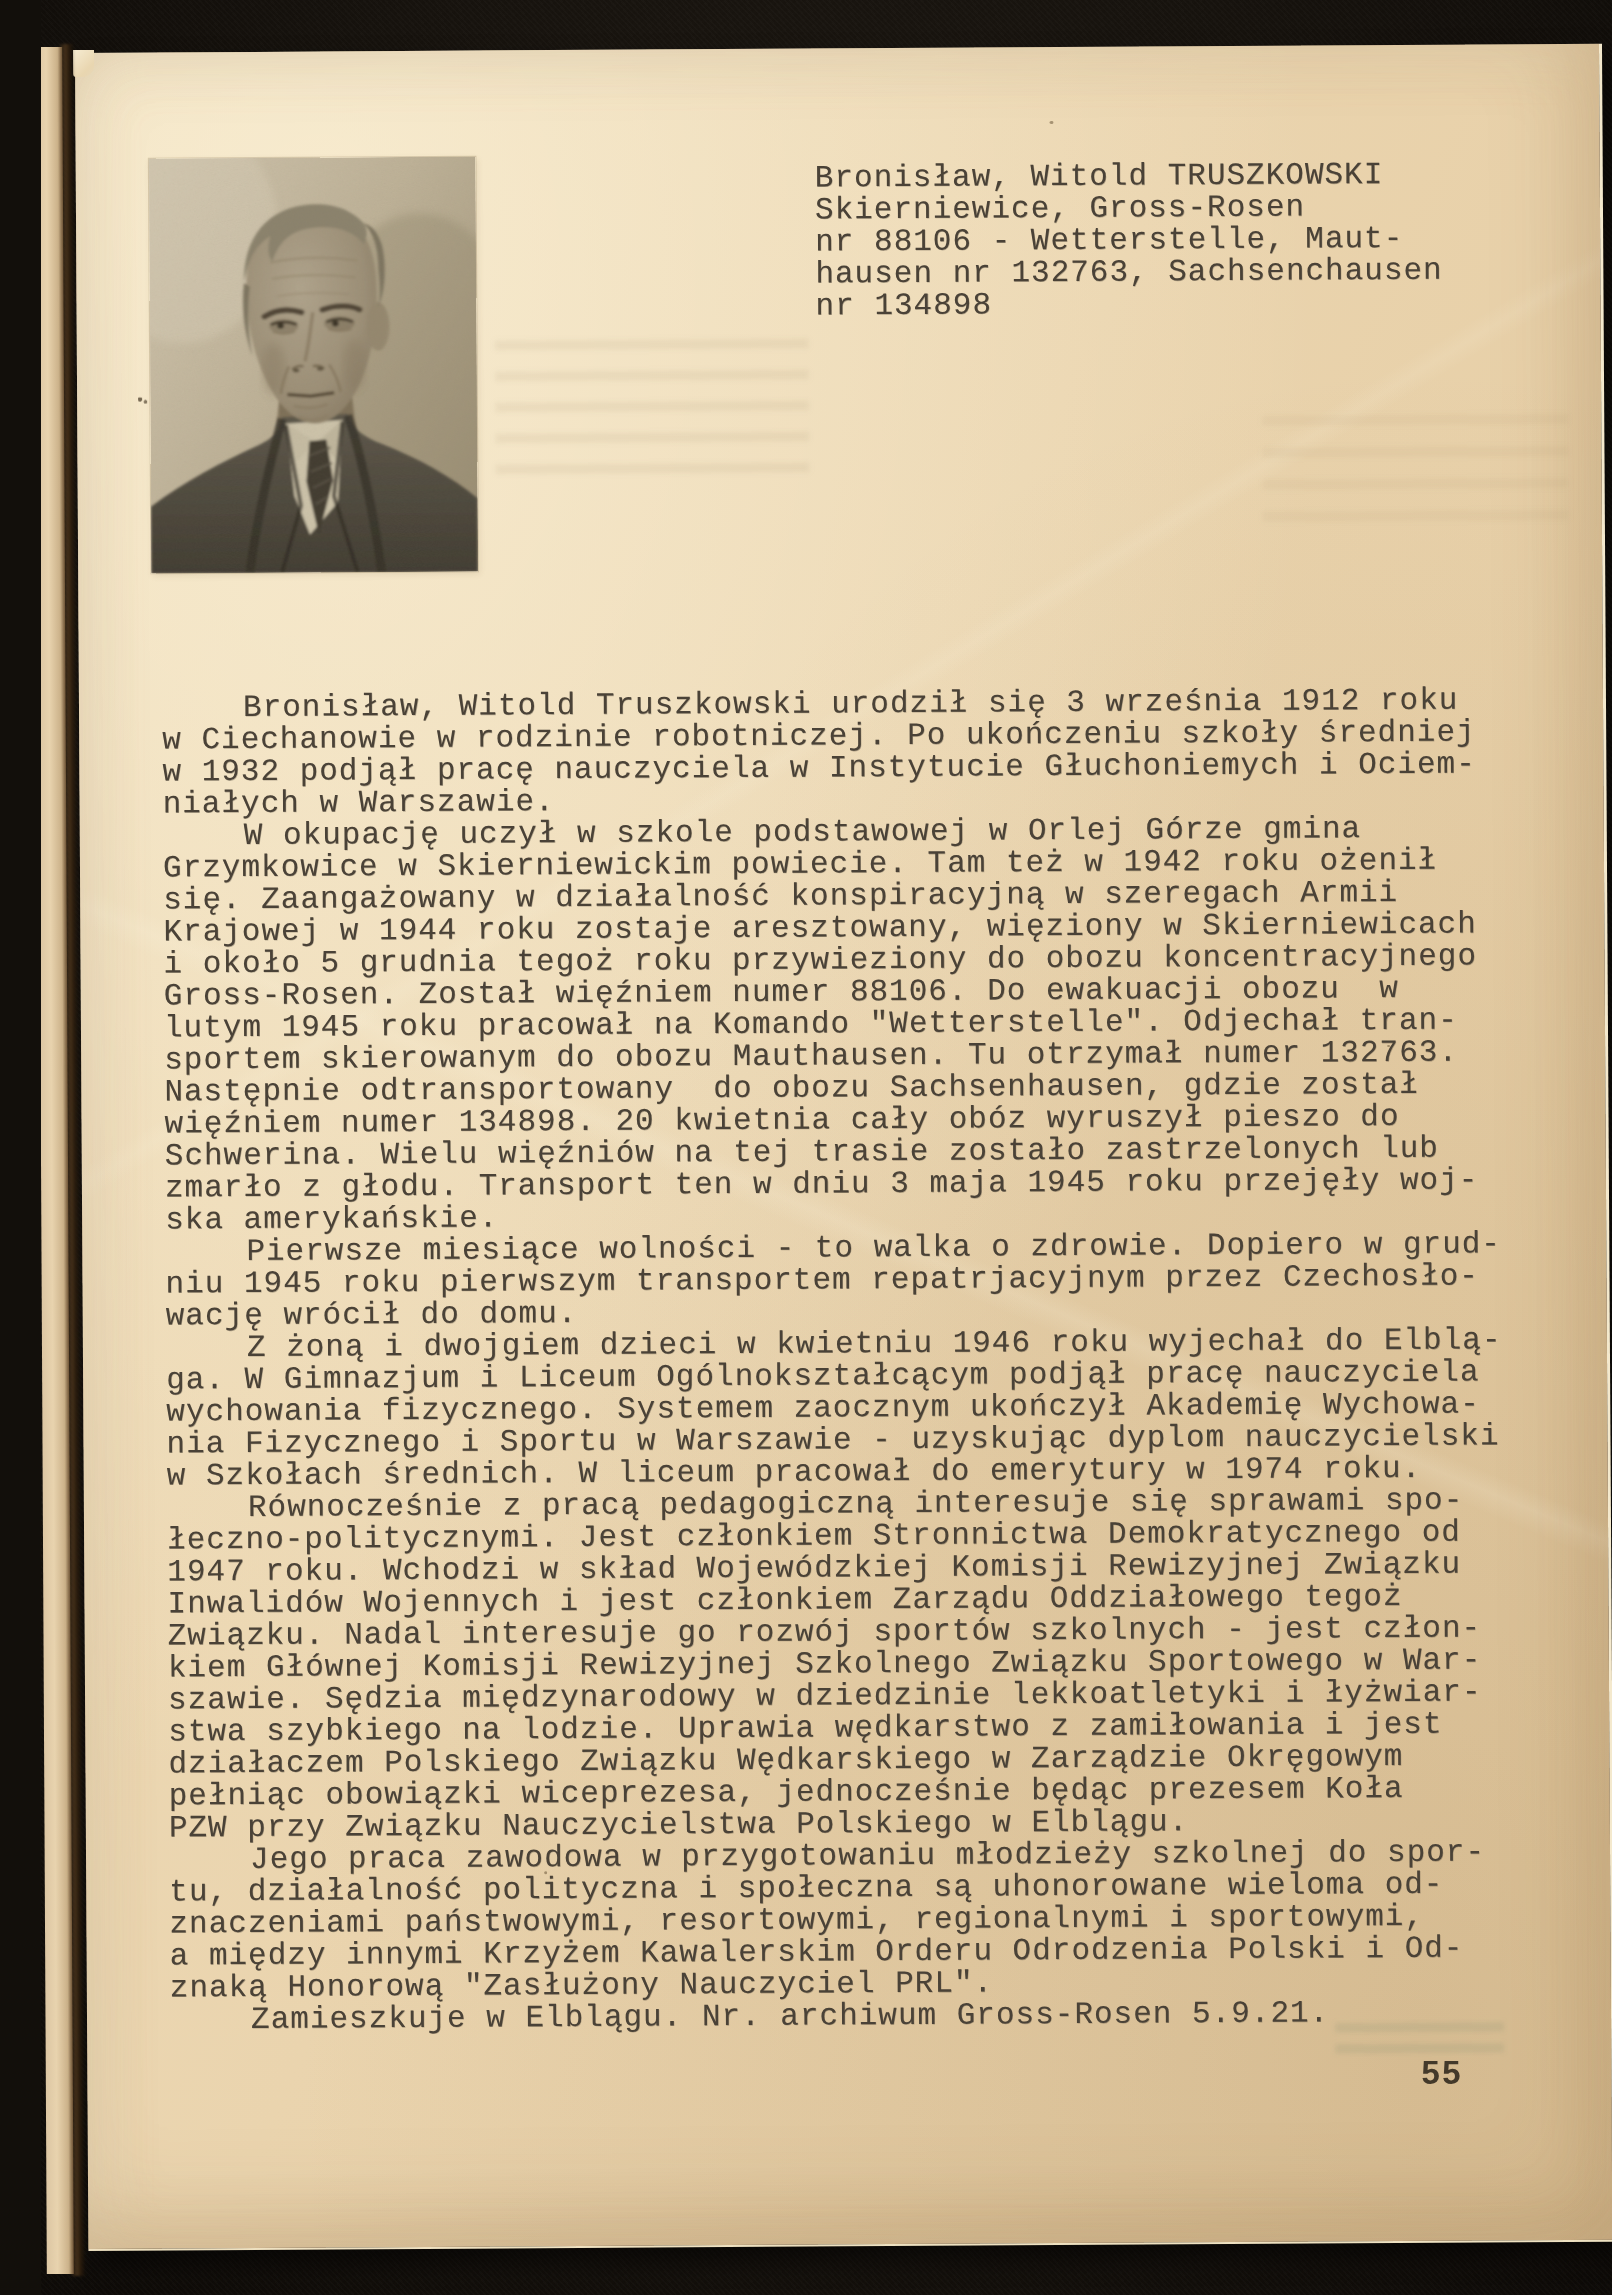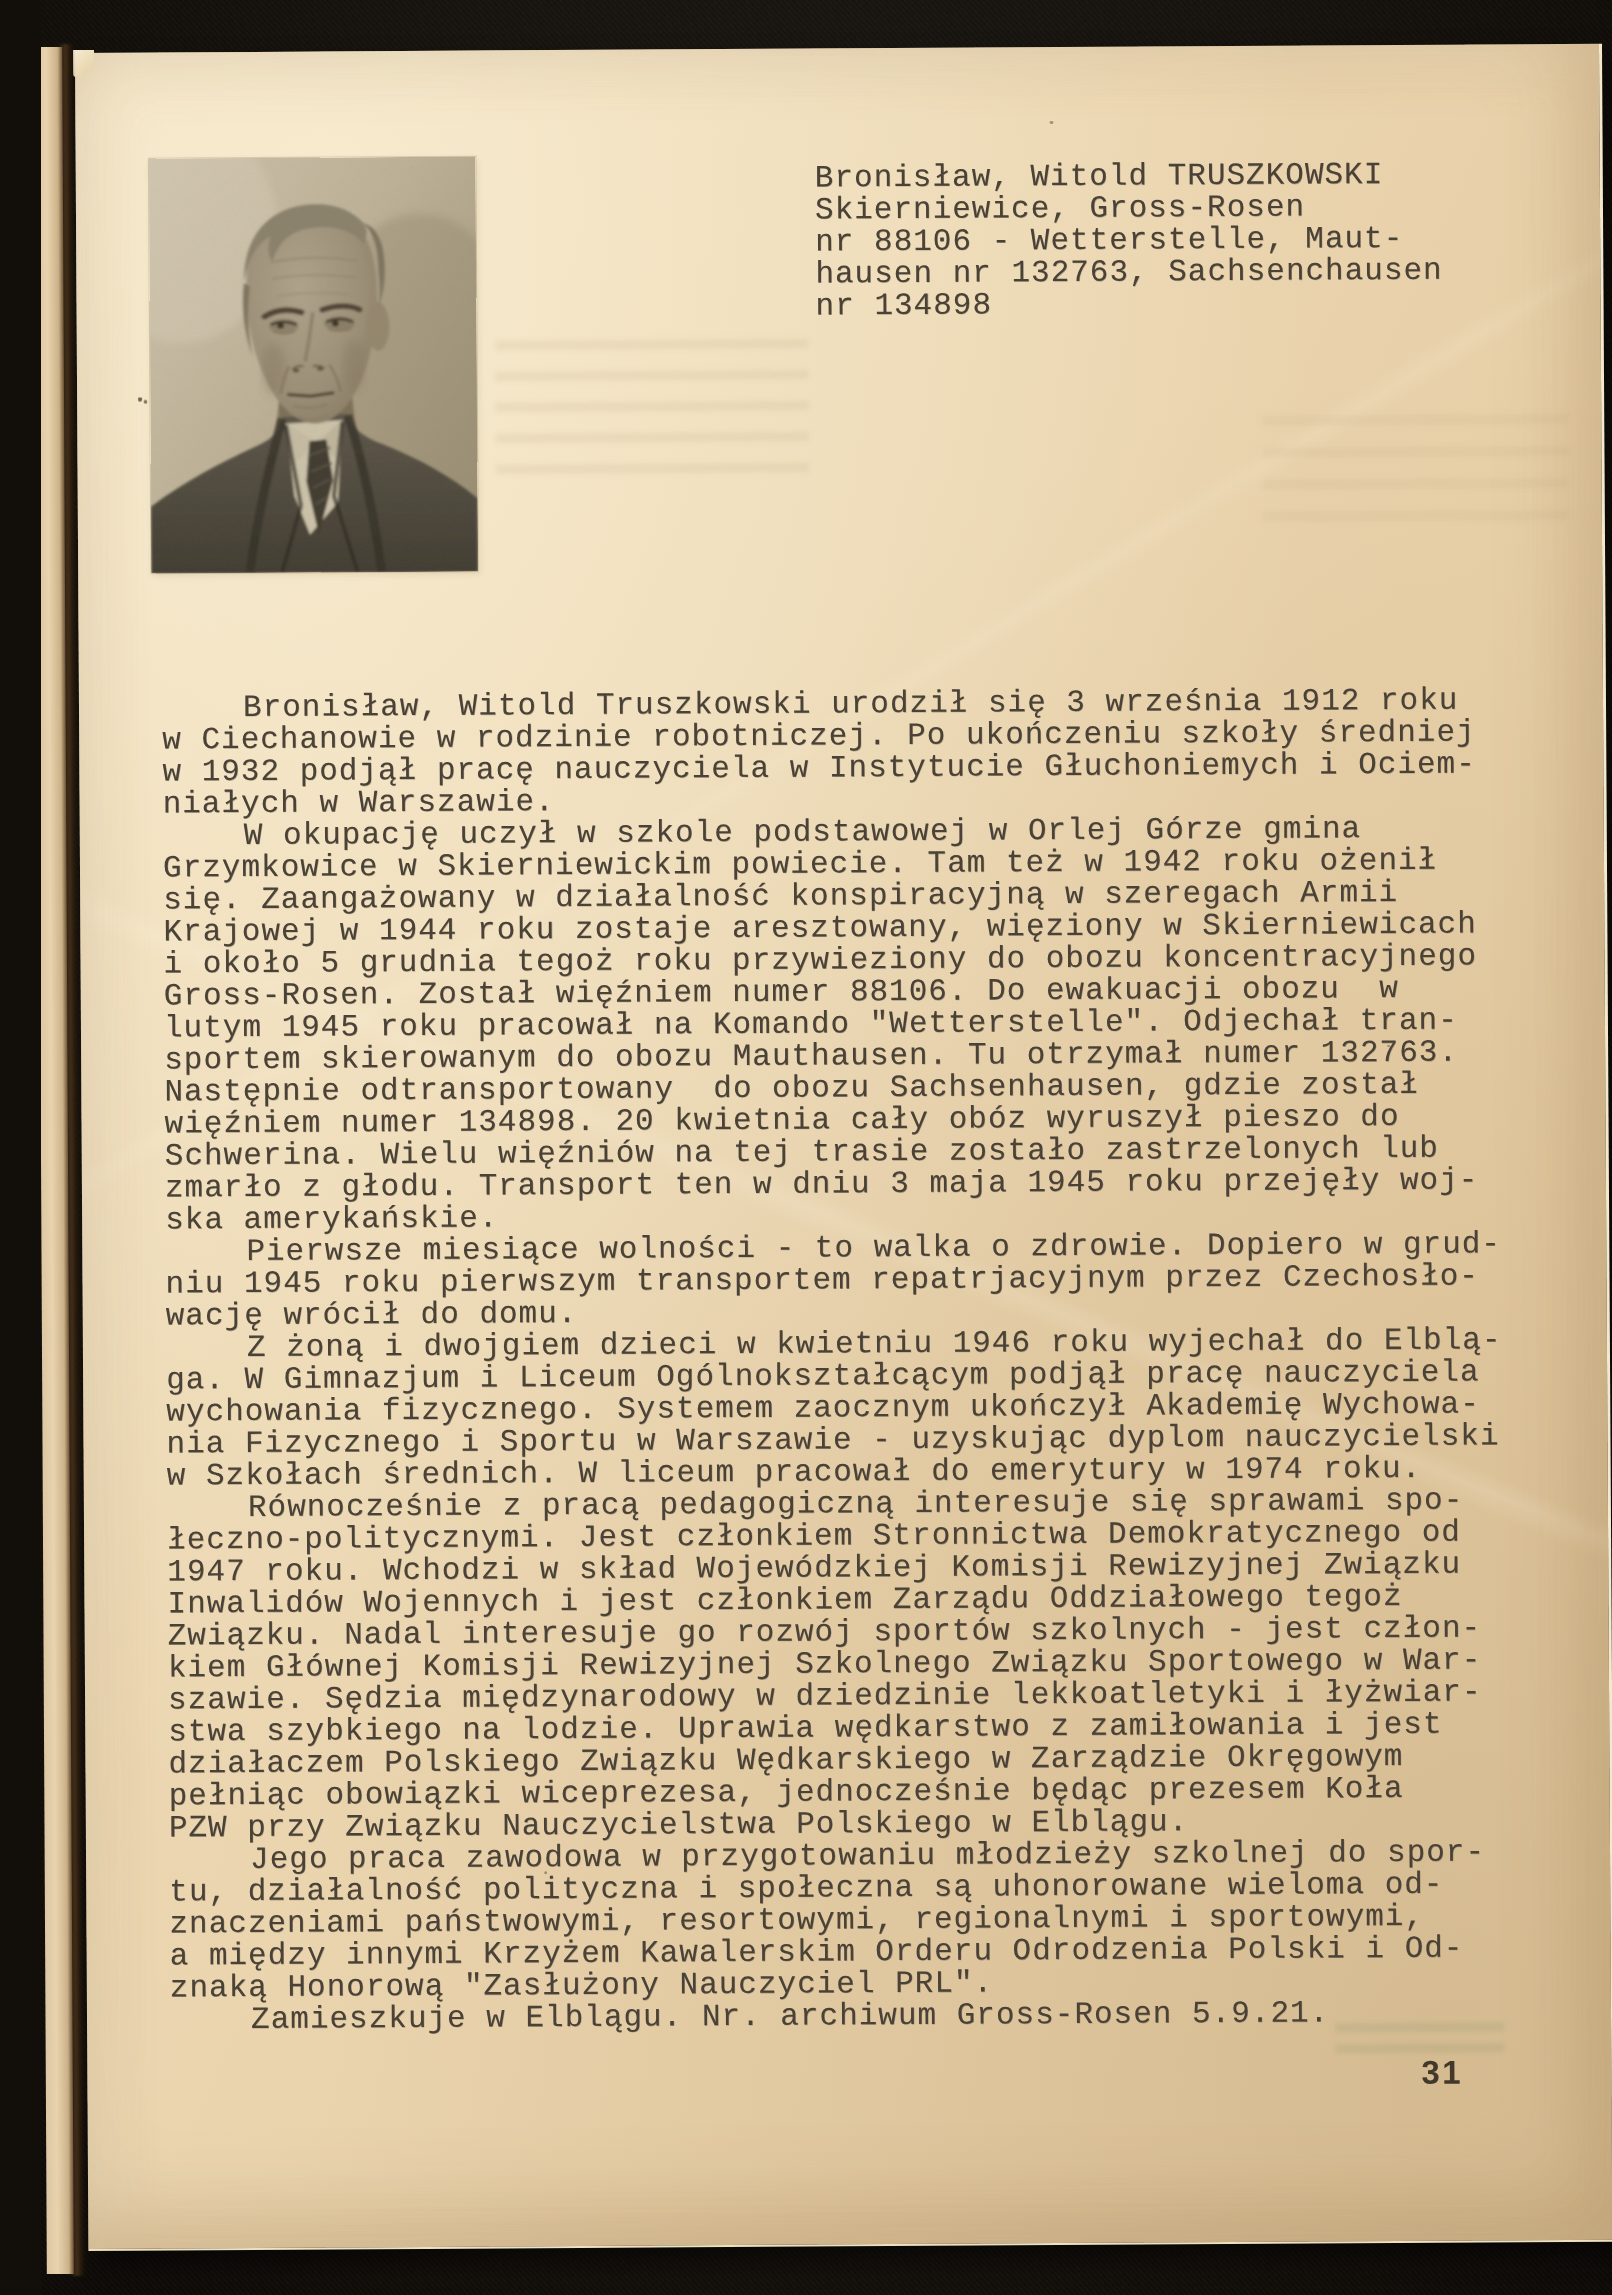--- a/index.html
+++ b/index.html
@@ -311,21 +311,21 @@
 pełniąc obowiązki wiceprezesa, jednocześnie będąc prezesem Koła
 PZW przy Związku Nauczycielstwa Polskiego w Elblągu.</p>
         <p class="para">Jego praca zawodowa w przygotowaniu młodzieży szkolnej do spor-
 tu, działalność polityczna i społeczna są uhonorowane wieloma od-
 znaczeniami państwowymi, resortowymi, regionalnymi i sportowymi,
 a między innymi Krzyżem Kawalerskim Orderu Odrodzenia Polski i Od-
 znaką Honorową "Zasłużony Nauczyciel PRL".</p>
         <p class="para">Zamieszkuje w Elblągu. Nr. archiwum Gross-Rosen 5.9.21.</p>
       </div>
 
-    <div class="page-number">31</div>
+    <div class="page-number">55</div>
 
     <div class="smudge smudge-a"></div>
     <div class="smudge smudge-b"></div>
     <div class="smudge smudge-c"></div>
     <div class="margin-speck"></div>
     <div class="dust-speck speck-1"></div>
     <div class="dust-speck speck-2"></div>
     <div class="dust-speck speck-3"></div>
   </div>
 </div>

